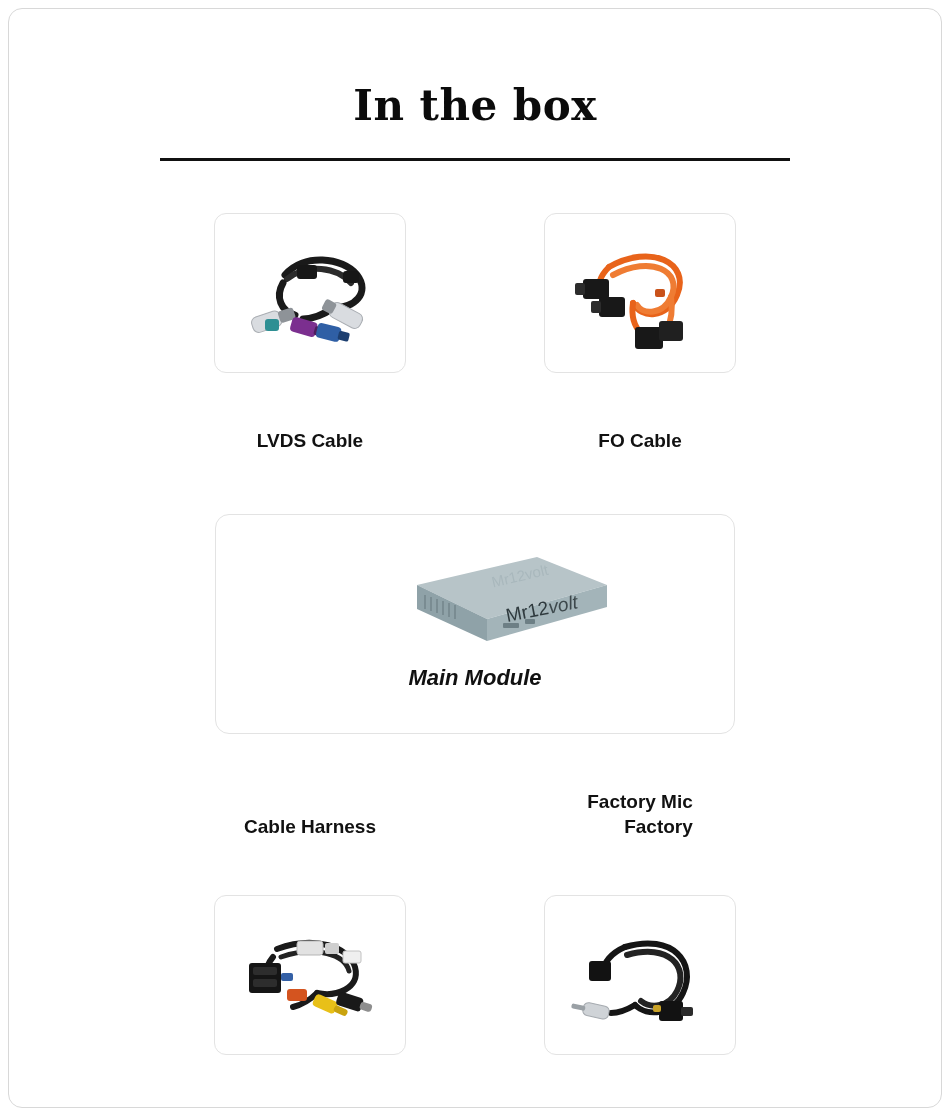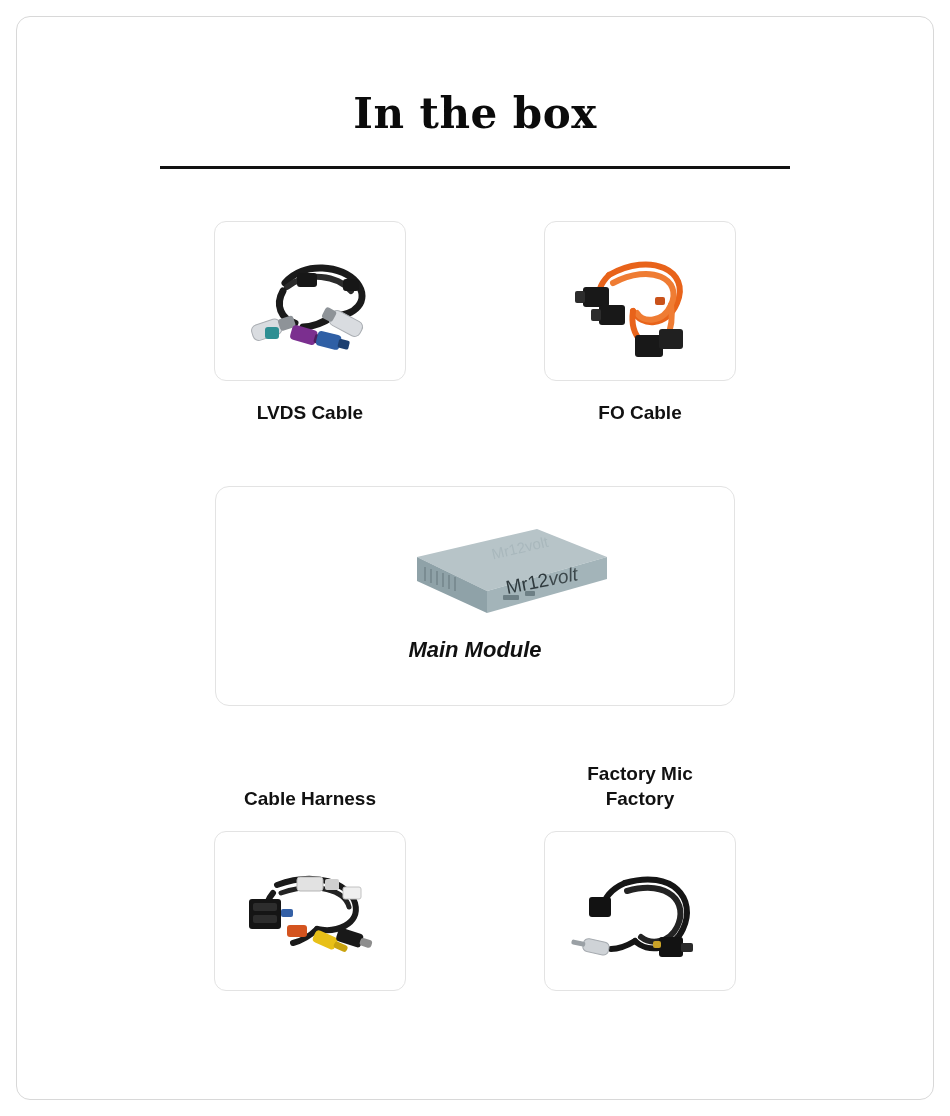--- a/index.html
+++ b/index.html
@@ -12,21 +12,21 @@
     height: 1116px;
     font-family: "Liberation Sans", sans-serif;
     color: #111111;
     overflow: hidden;
   }
   .page {
     position: relative;
     width: 950px;
     height: 1116px;
     box-sizing: border-box;
-    padding: 16px;
+    padding: 8px;
   }
   .frame {
     position: relative;
     width: 100%;
     height: 100%;
     box-sizing: border-box;
     border: 1px solid #d8d8d8;
     border-radius: 14px;
     background: #ffffff;
   }
@@ -51,20 +51,21 @@
     display: flex;
     justify-content: center;
     gap: 138px;
   }
   .row-1 { margin-top: 52px; }
   .cell {
     width: 192px;
     display: flex;
     flex-direction: column;
     align-items: center;
+    gap: 36px;
   }
   .card {
     width: 192px;
     height: 160px;
     box-sizing: border-box;
     border: 1px solid #e3e3e3;
     border-radius: 12px;
     background: #ffffff;
     display: flex;
     align-items: center;
@@ -106,20 +107,21 @@
     color: #111111;
     font-style: italic;
   }
 
   
   .row-3 { margin-top: 56px; }
   .cell-rev { flex-direction: column-reverse; }
   .cell-rev .caption {
     margin-top: 0;
     margin-bottom: 20px;
+    text-align: right;
   }
 
   svg { display: block; }
 </style>
 </head>
 <body>
 
 <div class="page">
   <div class="frame">
 

